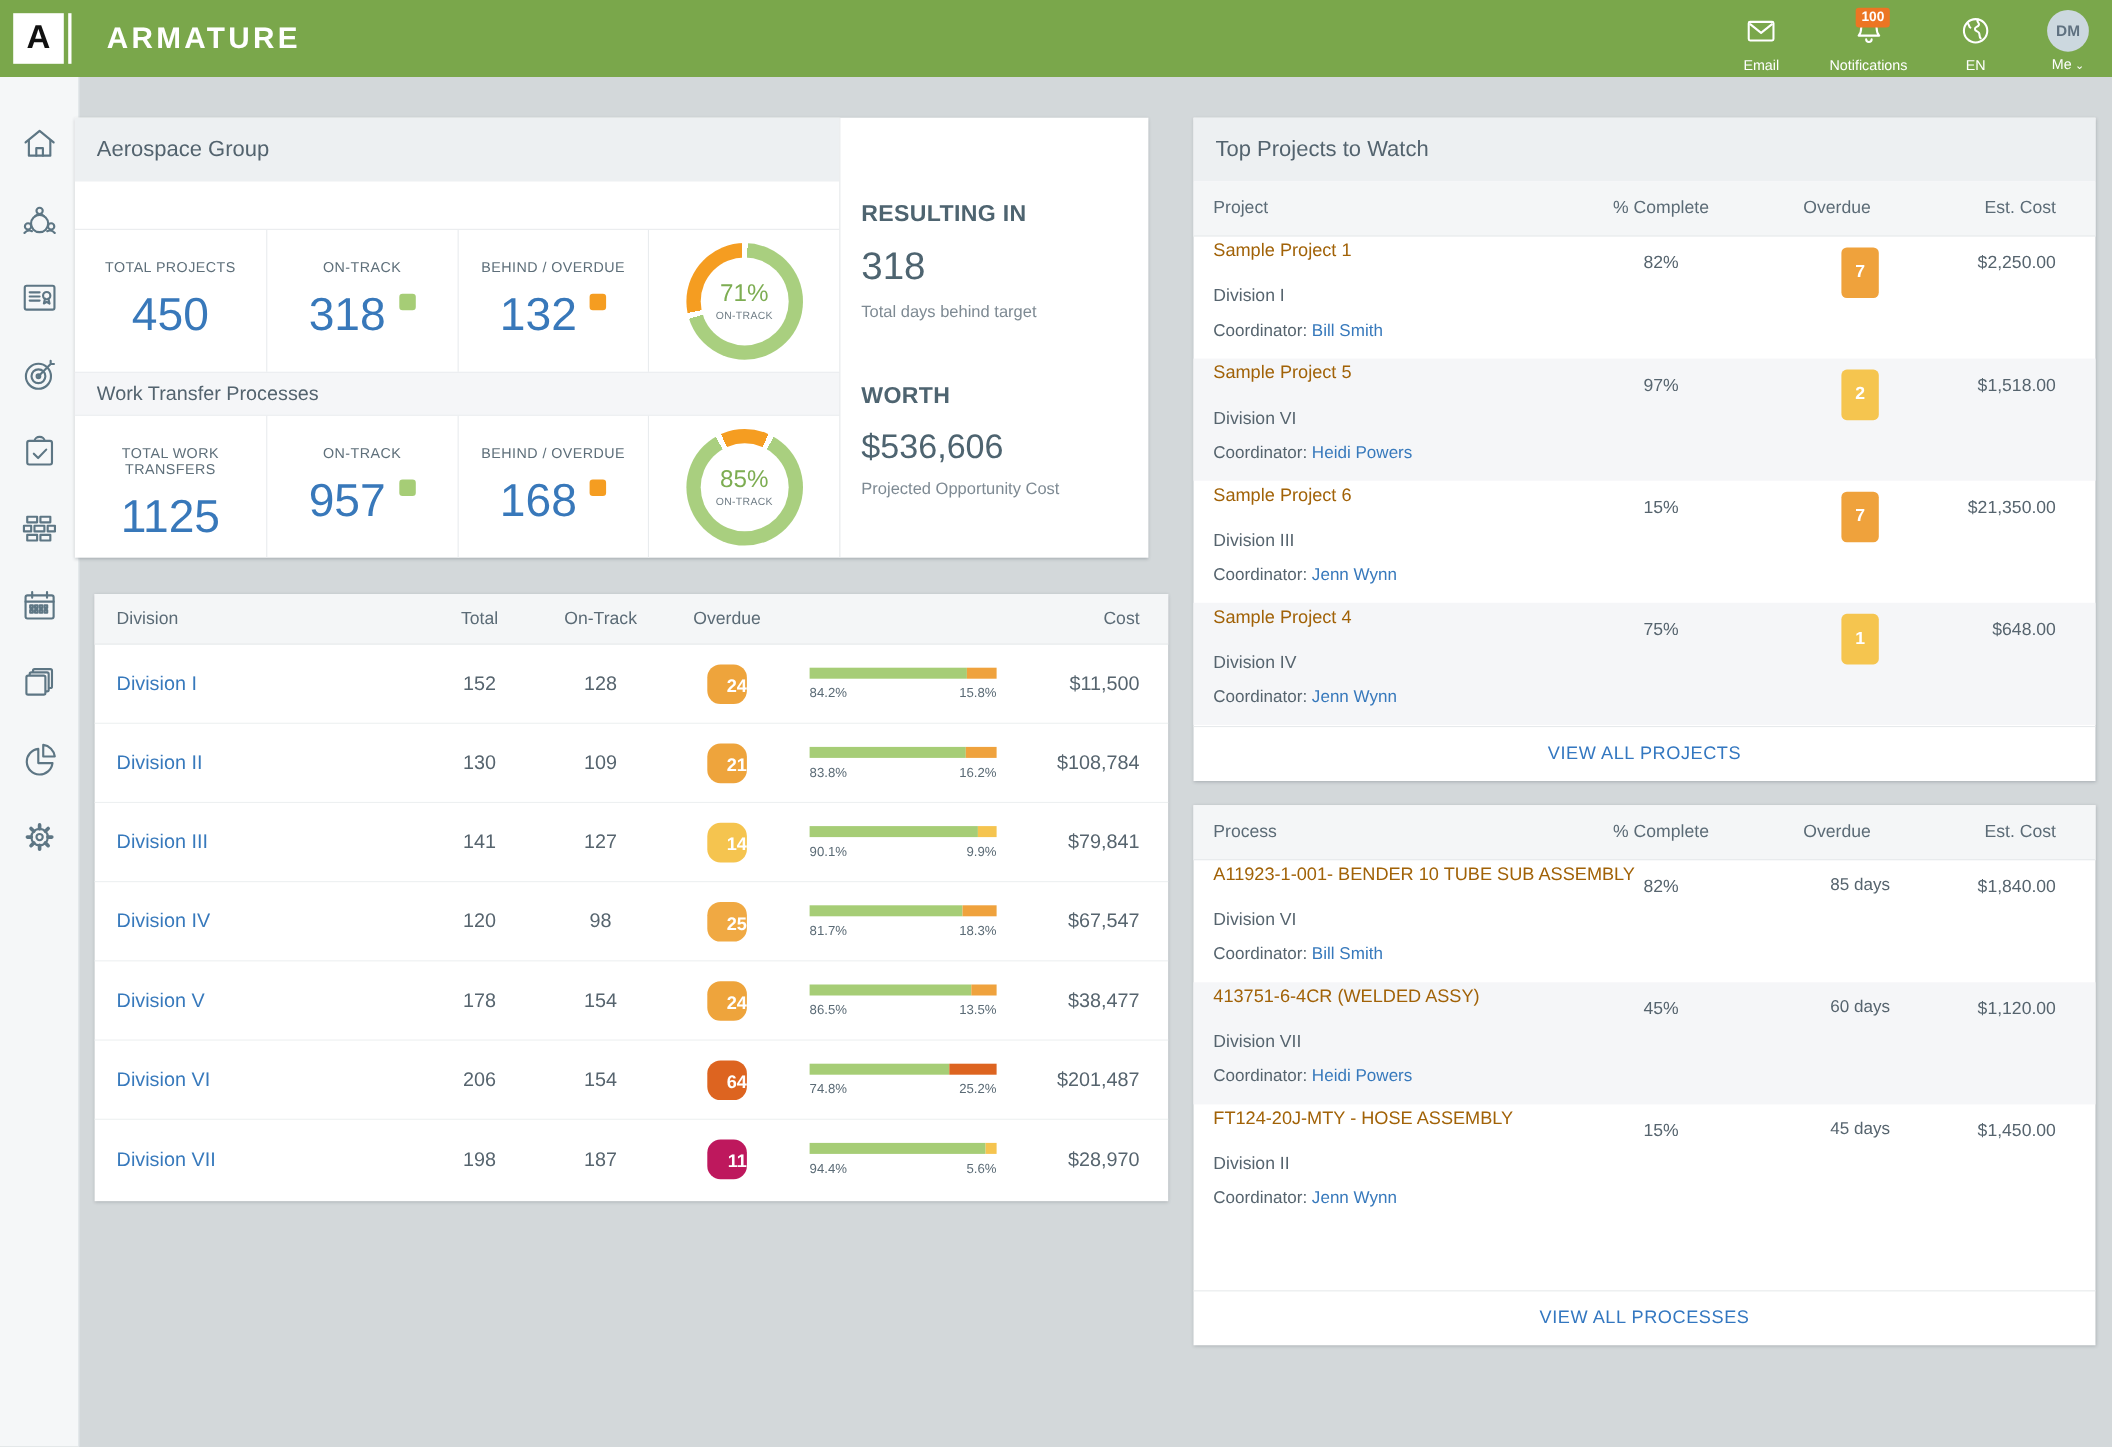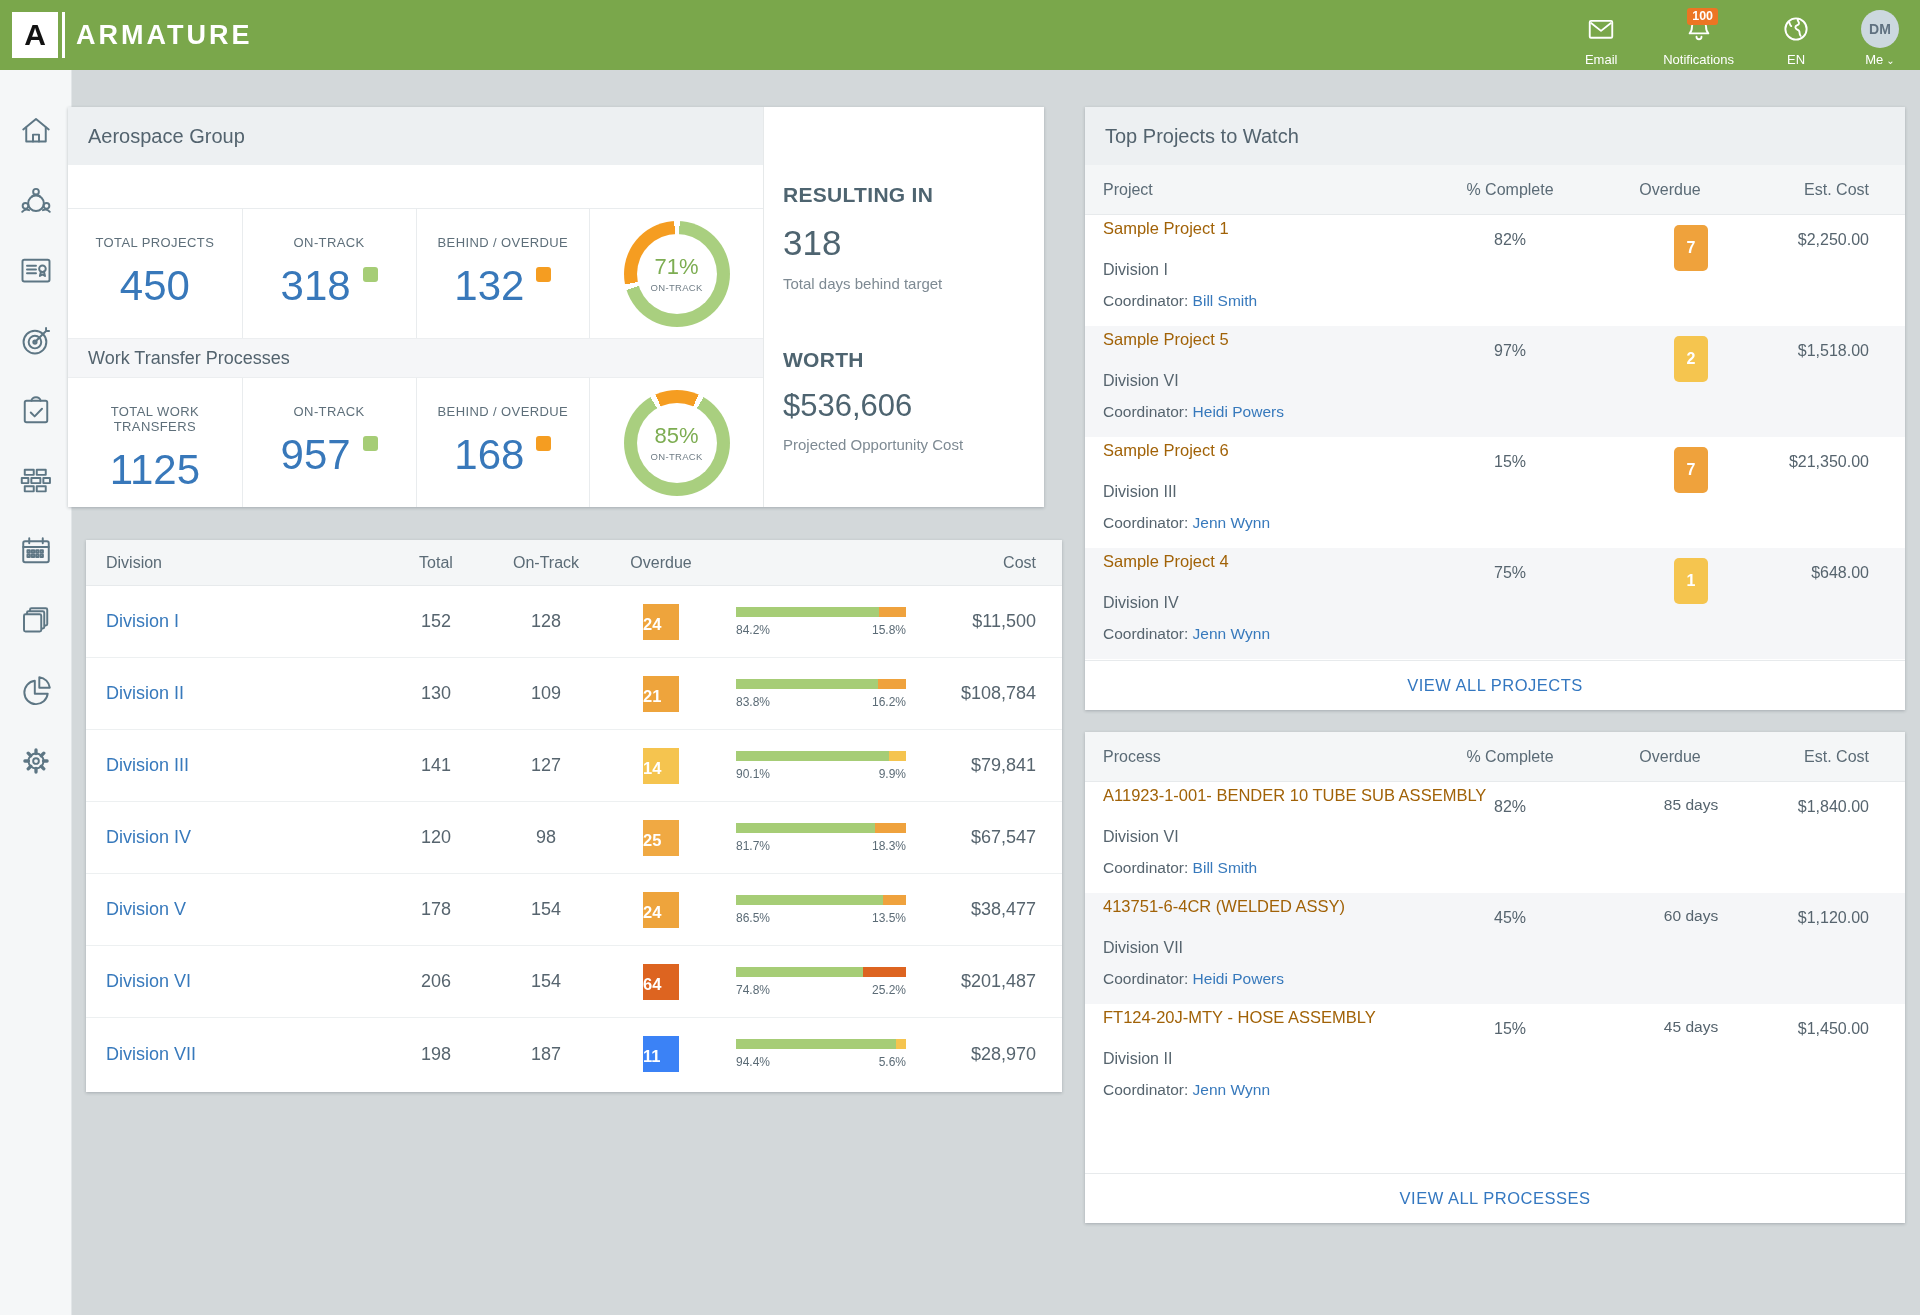--- a/index.html
+++ b/index.html
@@ -8,21 +8,21 @@
     font-family:"Liberation Sans","DejaVu Sans",sans-serif;
     background:#d3d8da; color:#56646e; overflow:hidden; position:relative;
   }
   
   .topbar { position:absolute; left:0; top:0; width:1920px; height:70px; background:#7aa74b;
             display:flex; align-items:center; justify-content:space-between; padding:0 18px 0 12px; z-index:5; }
   .brand { display:flex; align-items:center; height:70px; }
   .logo-box { width:46px; height:46px; background:#fff; display:flex; align-items:center; justify-content:center;
               font-weight:bold; font-size:30px; color:#111; }
   .logo-pole { width:3px; height:46px; background:#fff; margin-left:4px; }
-  .brand-name { color:#fff; font-size:27px; font-weight:bold; letter-spacing:3px; margin-left:11px;text-align:right; }
+  .brand-name { color:#fff; font-size:27px; font-weight:bold; letter-spacing:3px; margin-left:32px;text-align:right; }
   .top-actions { display:flex; align-items:flex-start; gap:40px; padding-top:10px; }
   .top-action { display:flex; flex-direction:column; align-items:center; cursor:pointer; position:relative; min-width:44px; }
   .top-action svg { width:30px; height:30px; }
   .top-action .lbl { color:#fff; font-size:13px; margin-top:4px; white-space:nowrap; }
   .notif-badge { position:absolute; top:-6px; left:24px; background:#ec7523; color:#fff; font-size:12.5px;
                  font-weight:bold; border-radius:3px; padding:2px 5px; line-height:1.1; }
   .avatar { width:38px; height:38px; border-radius:50%; background:#ccd8df; color:#5f7180; font-weight:bold;
             font-size:14px; display:flex; align-items:center; justify-content:center; margin-top:-4px; }
   .chev { font-size:10px; margin-left:3px; }
   
@@ -63,22 +63,22 @@
   .card-divisions { left:86px; top:540px; width:976px; height:552px; }
   .dv-grid { display:grid; grid-template-columns:300px 100px 120px 110px 210px 1fr; align-items:center; }
   .card-divisions .thead { height:46px; }
   .dv-row { height:72px; border-bottom:1px solid #edf0f1; }
   .dv-row:last-child { border-bottom:none; }
   .c-name { padding-left:20px; }
   .c-center { text-align:center; }
   .c-cost { text-align:right; padding-right:26px; }
   .dv-name { color:#3779bc; font-size:18px; cursor:pointer; }
   .dv-num { font-size:18px; color:#56646e; }
-  .dv-badge { display:inline-block; width:36px; height:36px; line-height:40px; border-radius:0;
-              color:#fff; font-weight:bold; font-size:16.5px; text-align:left; }
+  .dv-badge { display:inline-block; width:36px; height:36px; line-height:40px; border-radius:12px;
+              color:#fff; font-weight:bold; font-size:16.5px; text-align:right; }
   .bars { width:170px; margin:0 auto; }
   .bar { height:10px; display:flex; }
   .bar span { display:block; height:10px; }
   .bar .g { background:#a6cd76; }
   .bar-labels { display:flex; justify-content:space-between; font-size:12px; color:#5b6b76; margin-top:6px; }
   .dv-cost { font-size:18px; }
   
   .card-projects { left:1085px; top:107px; width:820px; height:603px; display:flex; flex-direction:column; }
   .card-processes { left:1085px; top:732px; width:820px; height:491px; display:flex; flex-direction:column; }
   .r-thead { height:50px; display:grid; grid-template-columns:1fr 150px 170px 150px; align-items:center; }
@@ -436,21 +436,21 @@
           </div>
     </div>
       </div>
     <div class="c-cost dv-cost">$201,487</div>
   </div>
 
   <div class="dv-row dv-grid">
     <div class="c-name"><span class="dv-name">Division VII</span></div>
     <div class="c-center dv-num">198</div>
     <div class="c-center dv-num">187</div>
-    <div class="c-center"><span class="dv-badge" style="background-color: #3b82f6;">11</span></div>
+    <div class="c-center"><span class="dv-badge" style="background-color: #be185d;">11</span></div>
     <div>
         <div class="bars">
       <div class="bar">
             <span class="g" style="width: 94.4%;"></span>
             <span style="width: 5.6%; background-color: rgb(245, 196, 79);"></span>
           </div>
       <div class="bar-labels">
             <span>94.4%</span>
             <span>5.6%</span>
           </div>

